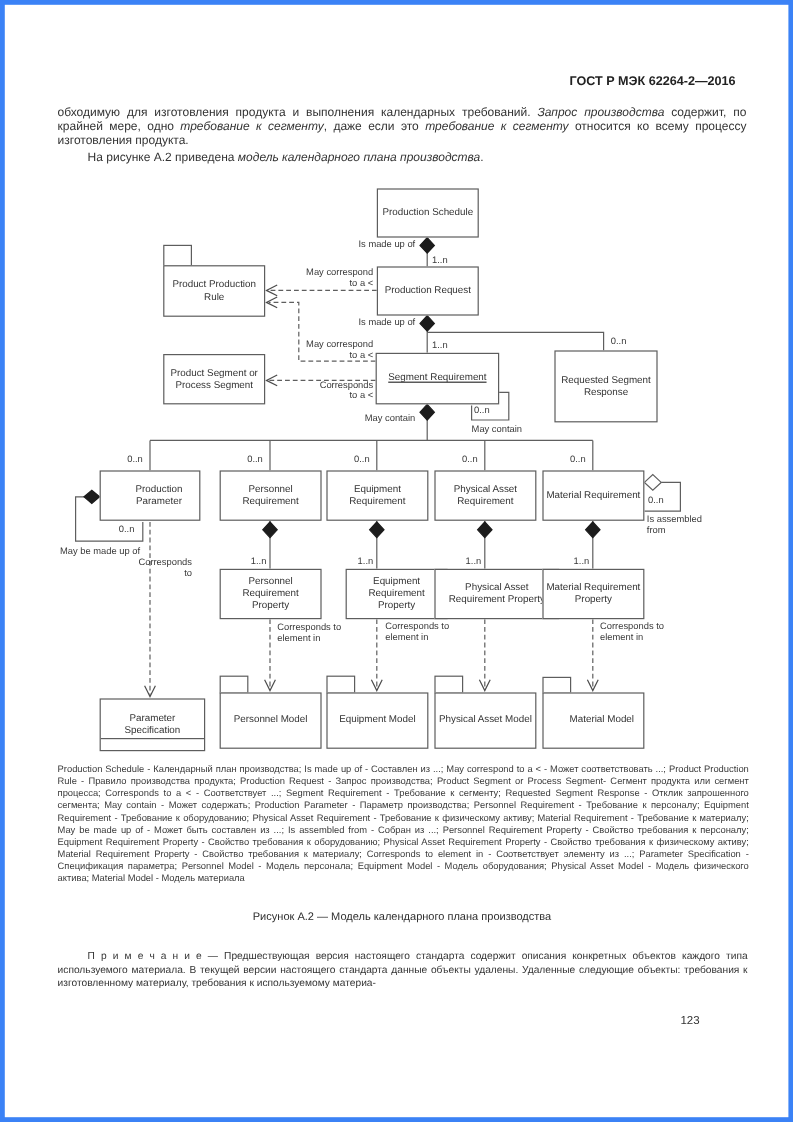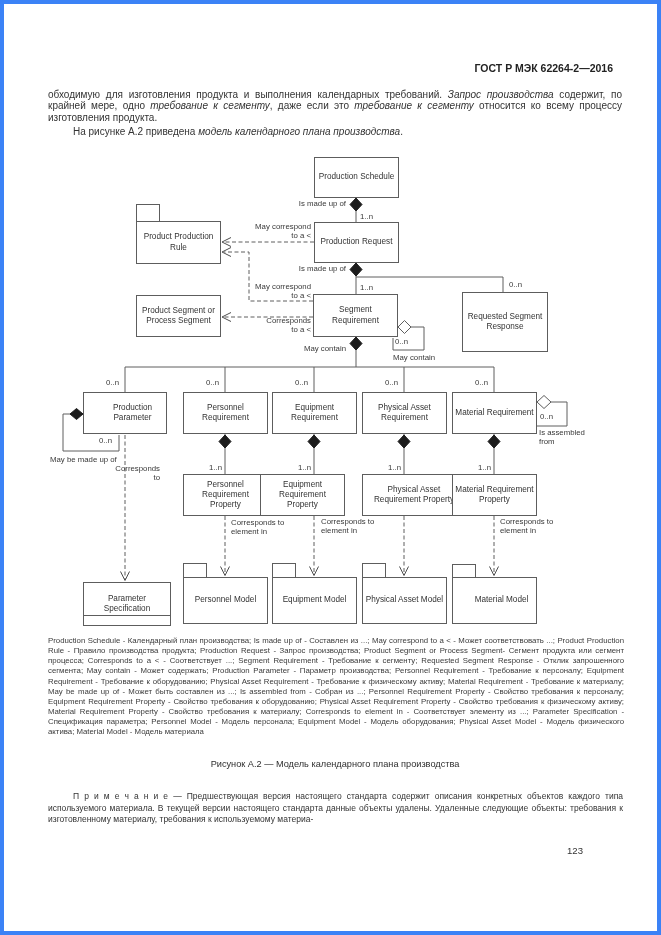--- a/index.html
+++ b/index.html
@@ -100,21 +100,21 @@
   <div class="node" style="left:310px;top:153px;width:85px;height:41px;">
       <span>Production Schedule</span>
     </div>
   <div class="node" style="left:310px;top:218px;width:85px;height:41px;">
       <span>Production Request</span>
     </div>
   <div class="ptab" style="left:132px;top:200px;width:24px;height:18px;"></div>
   <div class="node" style="left:132px;top:217px;width:85px;height:43px;">
       <span>Product Production Rule</span>
     </div>
-  <div class="node" style="left:309px;top:290px;width:85px;height:43px;">
+  <div class="node" style="left:309px;top:290px;width:103px;height:43px;text-decoration:underline;">
       <span>Segment Requirement</span>
     </div>
   <div class="node" style="left:458px;top:288px;width:86px;height:60px;">
       <span>Requested Segment Response</span>
     </div>
   <div class="node" style="left:132px;top:291px;width:85px;height:42px;">
       <span>Product Segment or Process Segment</span>
     </div>
 
   <div class="node" style="left:79px;top:388px;width:84px;height:42px;padding-left:17px;">
@@ -129,21 +129,21 @@
   <div class="node" style="left:358px;top:388px;width:85px;height:42px;">
       <span>Physical Asset Requirement</span>
     </div>
   <div class="node" style="left:448px;top:388px;width:85px;height:42px;">
       <span>Material Requirement</span>
     </div>
 
   <div class="node" style="left:179px;top:470px;width:85px;height:42px;">
       <span>Personnel Requirement Property</span>
     </div>
-  <div class="node" style="left:256px;top:470px;width:85px;height:42px;">
+  <div class="node" style="left:284px;top:470px;width:85px;height:42px;">
       <span>Equipment Requirement Property</span>
     </div>
   <div class="node" style="left:358px;top:470px;width:104px;height:42px;">
       <span>Physical Asset Requirement Property</span>
     </div>
   <div class="node" style="left:448px;top:470px;width:85px;height:42px;">
       <span>Material Requirement Property</span>
     </div>
 
   <div class="node" style="left:79px;top:578px;width:88px;height:44px;">

